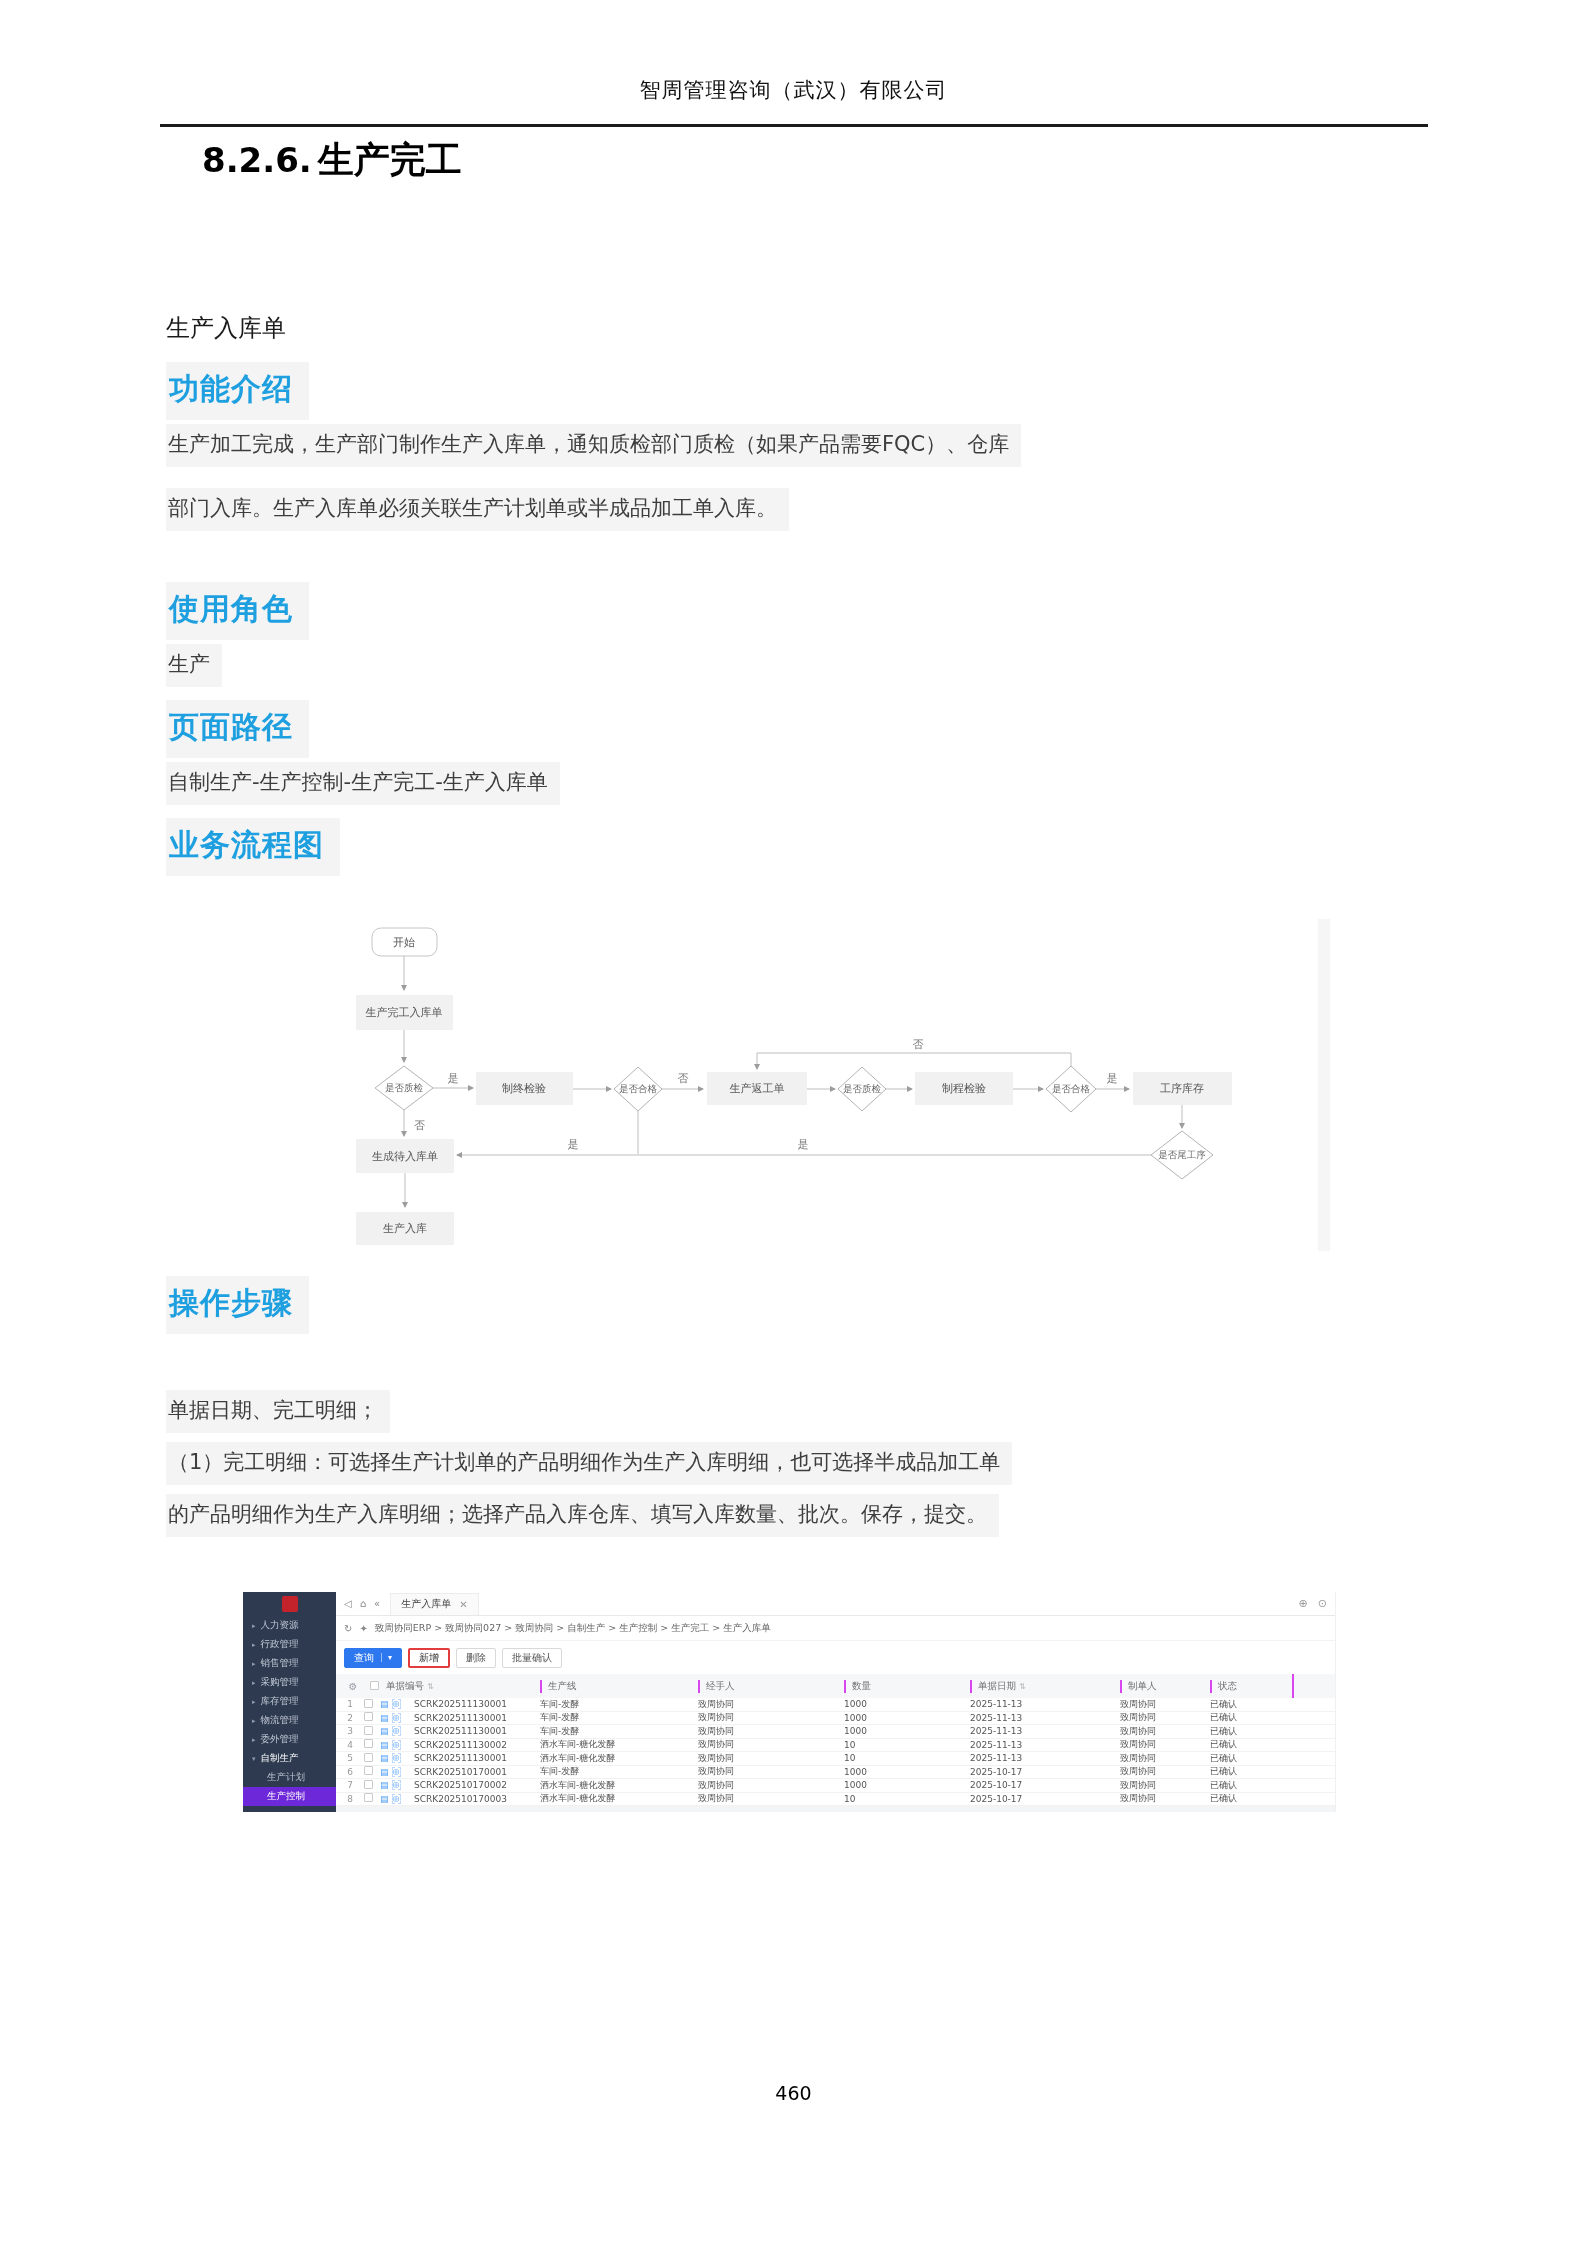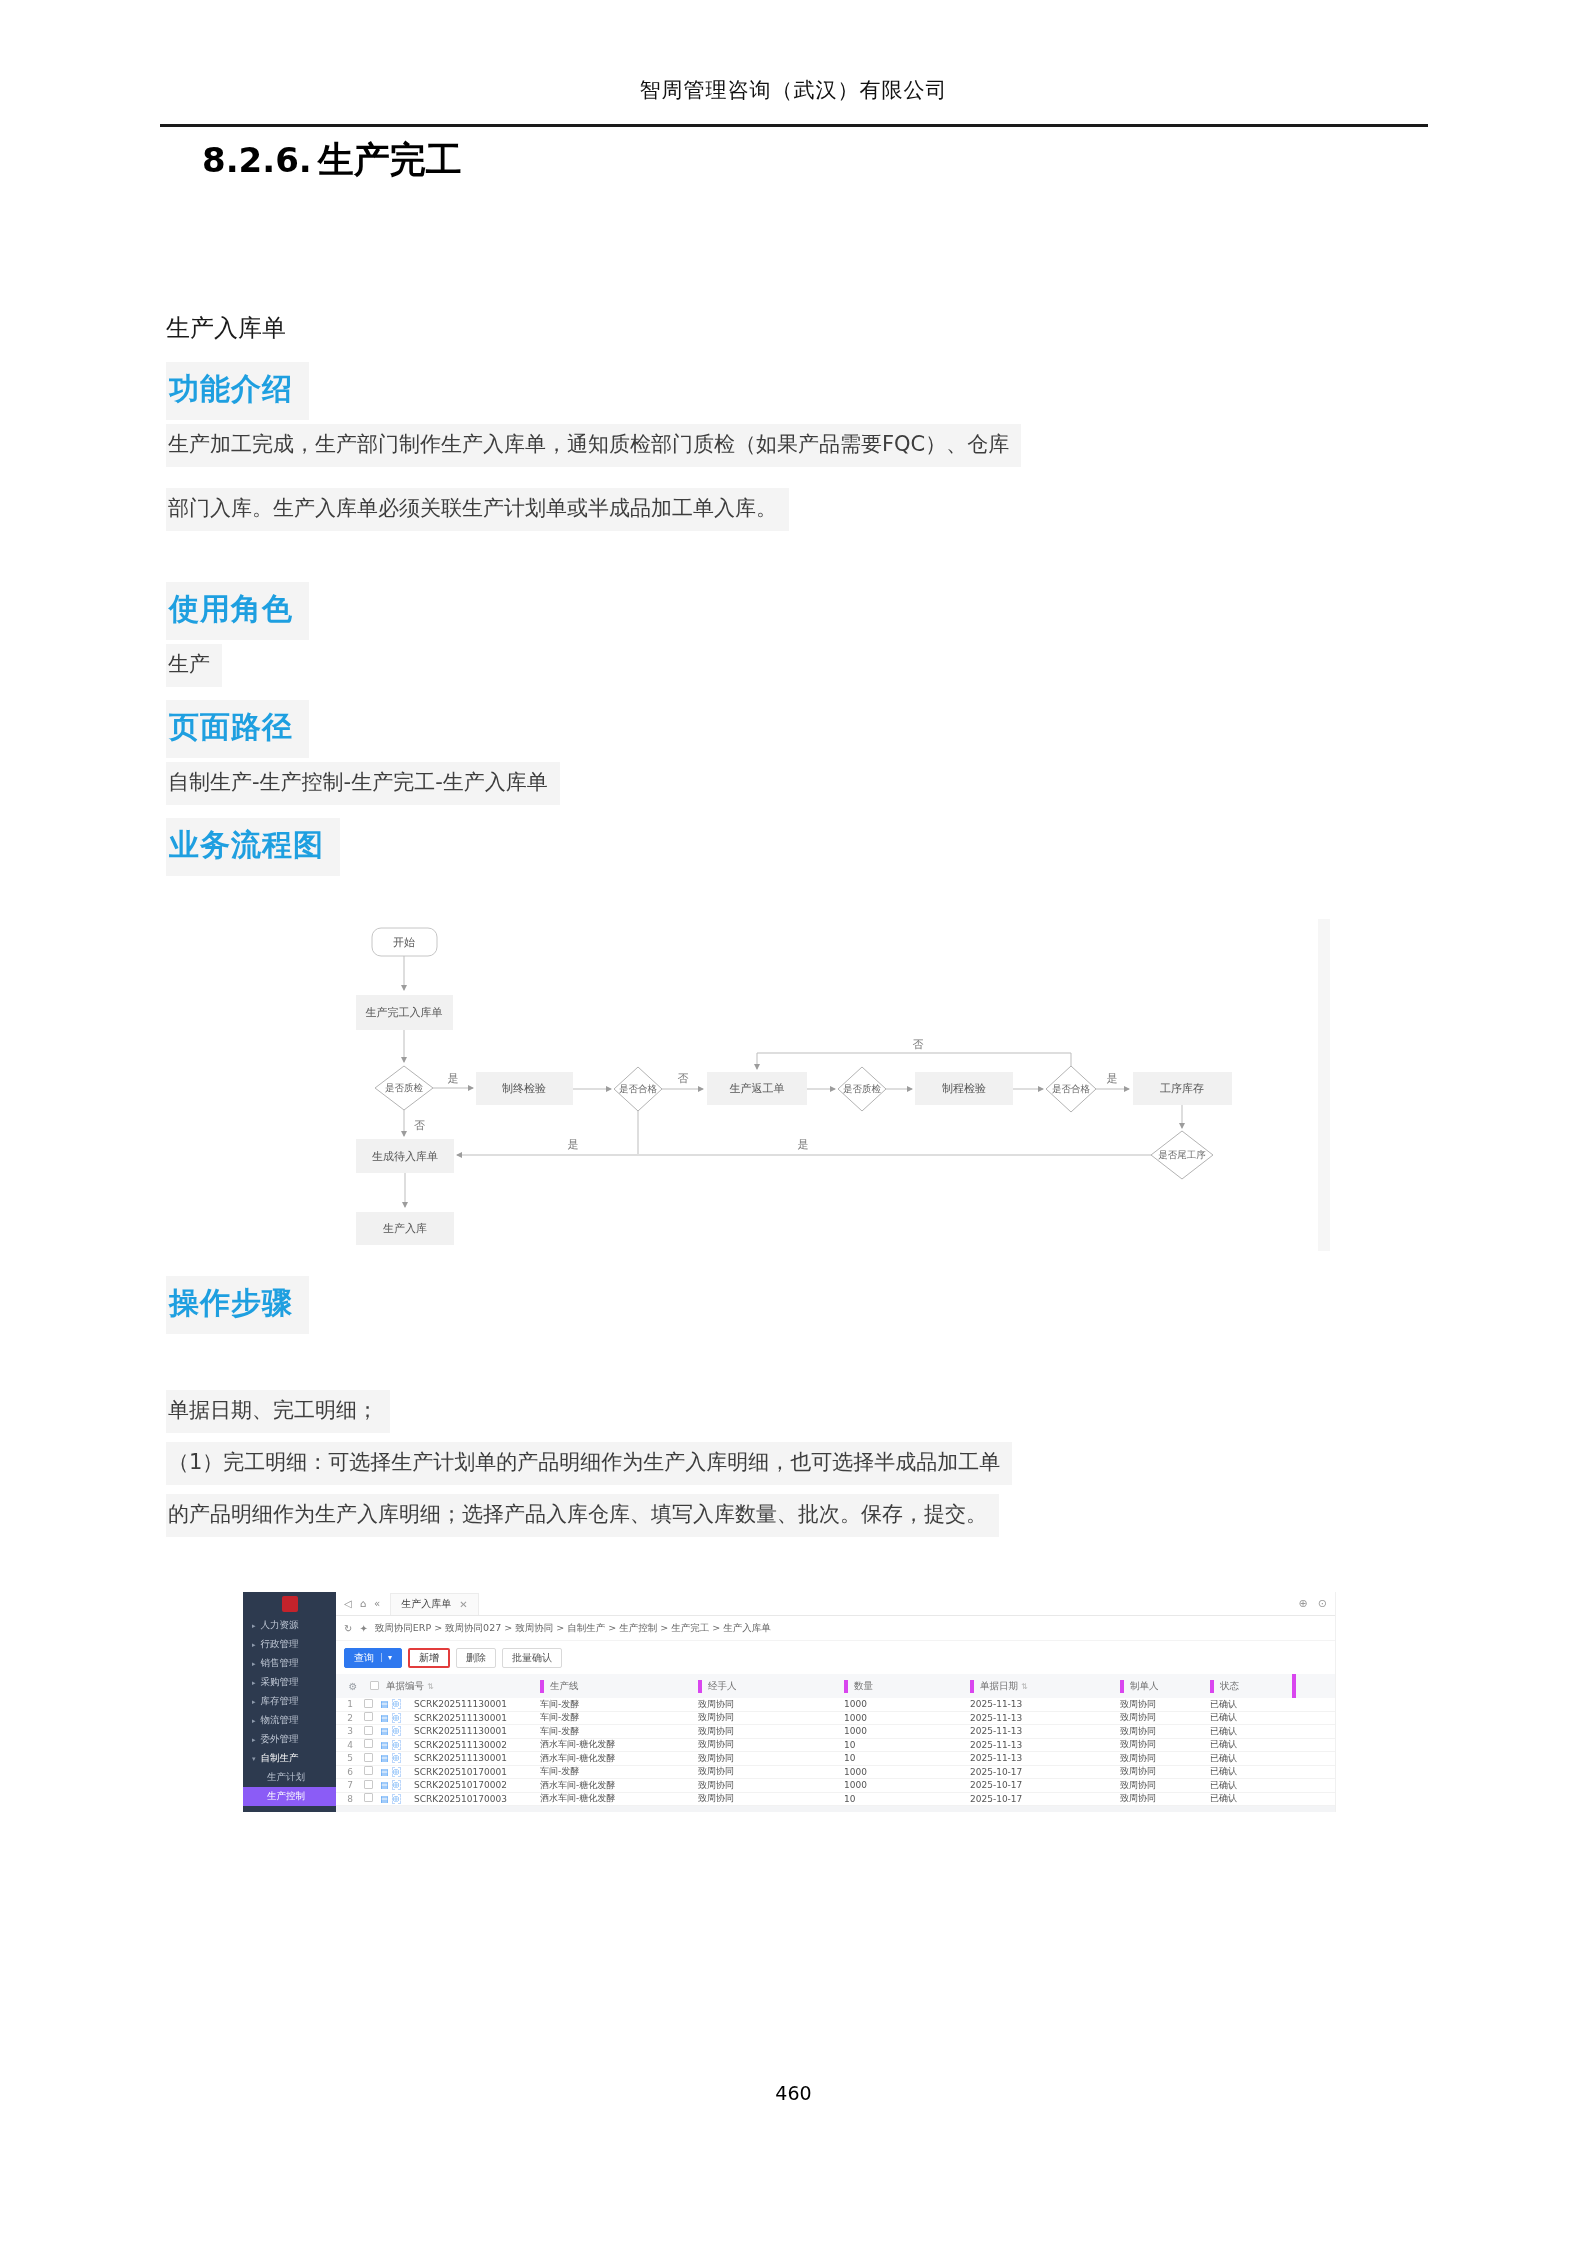--- a/index.html
+++ b/index.html
@@ -37,40 +37,40 @@
   
   .erp { position:absolute; top:1592px; left:243px; width:1093px; height:220px; display:flex;
          font-size:9.5px; color:#555; border-right:1px solid #f0f0f0; }
   .sb { width:93px; background:#2d3a4f; color:#c3cbd8; flex-shrink:0; overflow:hidden; }
   .sb-logo { height:24px; display:flex; align-items:center; justify-content:center; }
   .sb-logo .mark { width:16px; height:16px; background:#c4232b; border-radius:2px; }
   .sb-item { height:19px; display:flex; align-items:center; padding-left:9px; font-size:9.5px; cursor:pointer; }
   .sb-arrow { font-size:7px; margin-right:5px; color:#8e9aac; }
   .sb-group { color:#fff; }
   .sb-sub { height:19px; display:flex; align-items:center; padding-left:24px; font-size:9.5px; color:#b9c2d0; }
-  .sb-sub.active { background:#8b5cf6; color:#fff; }
+  .sb-sub.active { background:#6d28d9; color:#fff; }
   .erp-main { flex:1; display:flex; flex-direction:column; background:#fff; min-width:0; }
   .tabbar { height:24px; border-bottom:1px solid #e8e8e8; display:flex; align-items:center; padding:0 8px; color:#888; }
   .tabbar .tico { margin-right:8px; font-size:10px; }
   .tab { display:flex; align-items:center; gap:8px; background:#fafafa; border:1px solid #ececec; border-bottom:none;
          height:22px; padding:0 10px; color:#444; font-size:10px; margin-left:2px; }
   .tab .x { color:#999; font-size:10px; }
   .tabbar .spacer { flex:1; }
   .tabbar .rico { margin-left:10px; font-size:11px; color:#999; }
   .crumbs { height:25px; display:flex; align-items:center; padding:0 8px; color:#666; font-size:9.5px;
             border-bottom:1px solid #f3f3f3; white-space:nowrap; overflow:hidden; }
   .crumbs .cico { margin-right:7px; color:#888; font-size:10px; }
   .toolbar { height:33px; display:flex; align-items:center; padding:0 8px; gap:6px; }
   .btn { height:20px; display:inline-flex; align-items:center; padding:0 9px; border:1px solid #d9d9d9;
          background:#fff; color:#555; font-size:10px; border-radius:2px; cursor:pointer; }
   .btn-primary { background:#2E78EF; border-color:#2E78EF; color:#fff; }
   .btn-primary .caret { margin-left:7px; padding-left:6px; border-left:1px solid rgba(255,255,255,.5); font-size:8px; }
   .btn-hl { border:2px solid #E23C3C; color:#333; }
   .grid-h { height:24px; background:#f6f7f9; display:flex; align-items:center; color:#6f6f6f; font-size:9.5px; }
-  .grid-h .sep { border-left:4px solid #d946ef; }
+  .grid-h .sep { border-left:2px solid #d946ef; }
   .gc { padding-left:6px; flex-shrink:0; white-space:nowrap; overflow:hidden; }
   .sort { color:#b5b5b5; font-size:8px; margin-left:3px; }
   .gear { color:#9aa0a6; font-size:10px; }
   .cb { display:inline-block; width:9px; height:9px; border:1px solid #c9c9c9; border-radius:1px; background:#fff; }
   .trow { height:13.5px; display:flex; align-items:center; border-bottom:1px solid #f2f2f2; font-size:9px; color:#555; }
   .c-num { width:28px; text-align:center; color:#999; flex-shrink:0; }
   .c-cb { width:16px; flex-shrink:0; }
   .c-icons { width:34px; flex-shrink:0; display:flex; gap:3px; align-items:center; }
   .ic1 { color:#4a9cf5; font-size:9px; }
   .ic2 { color:#4a9cf5; font-size:8px; border:1px dashed #bcd7fb; line-height:8px; }

